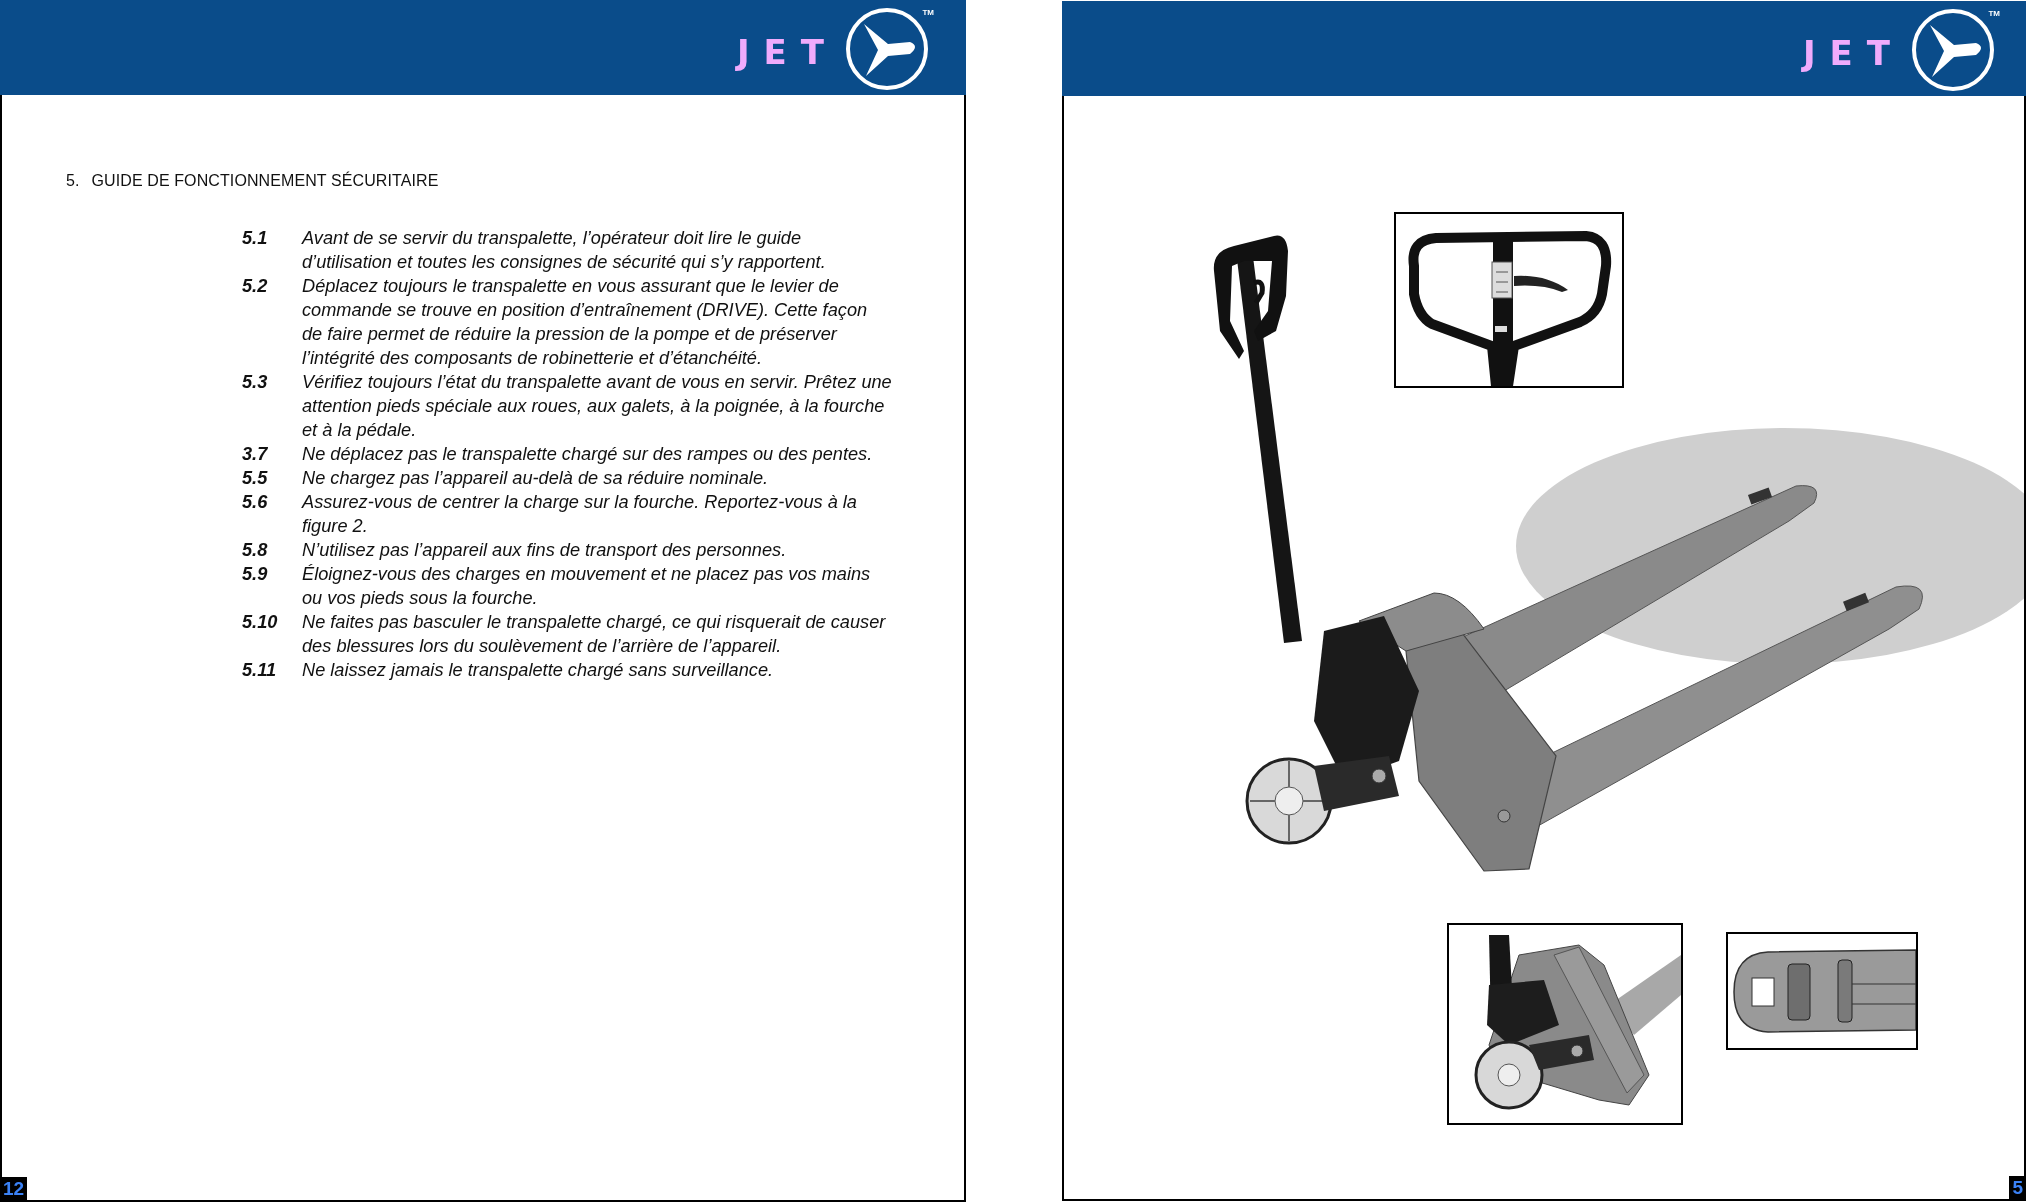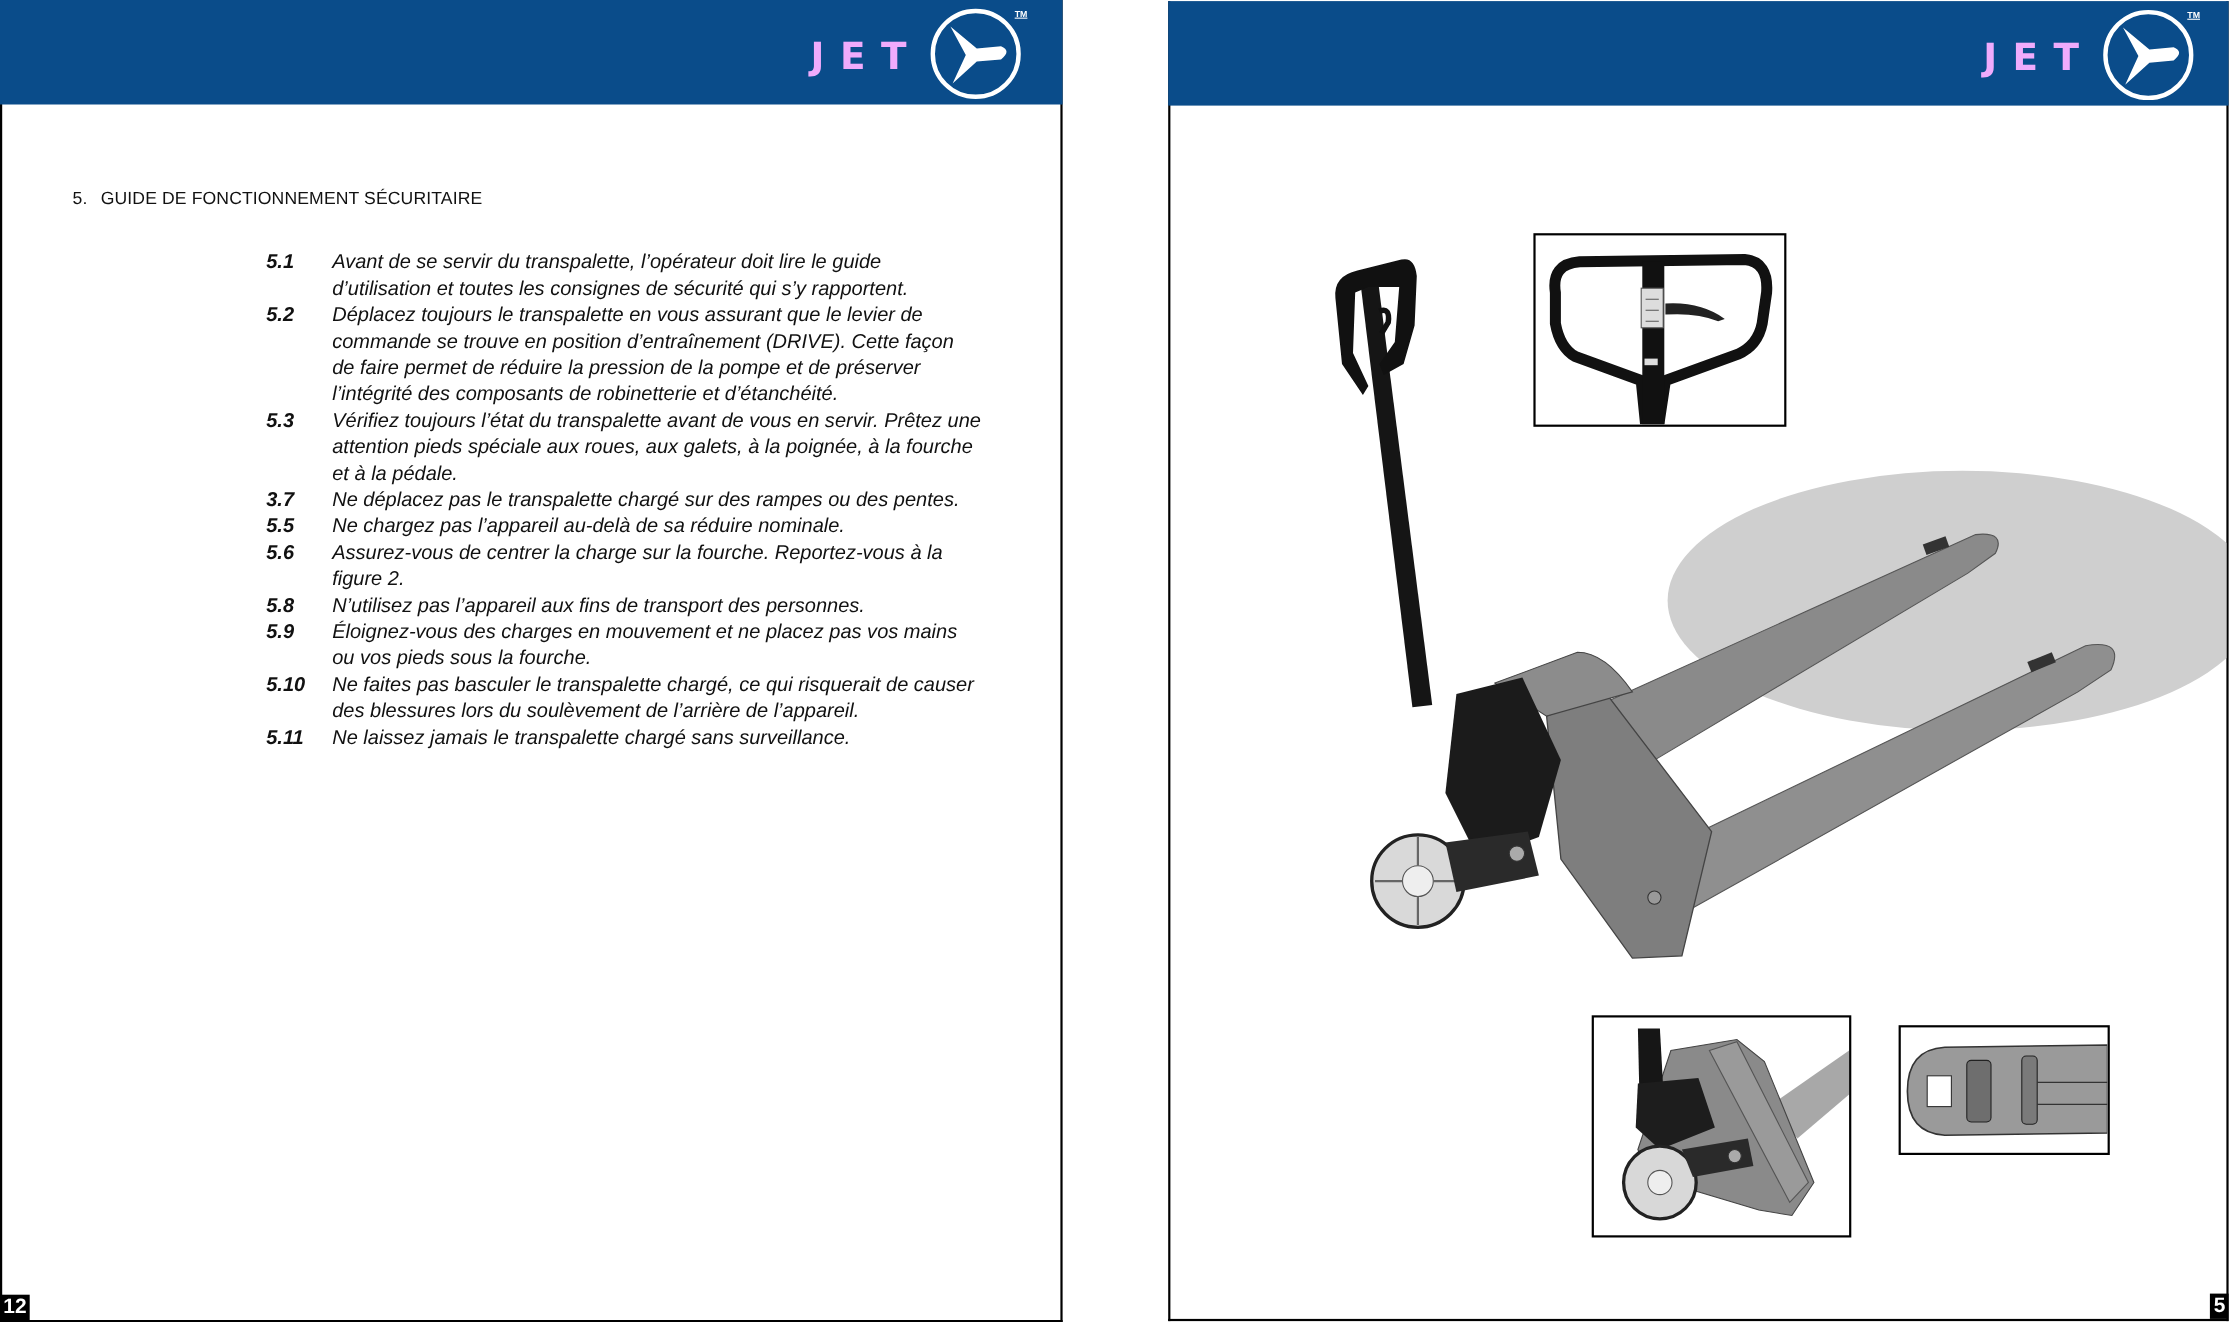--- a/index.html
+++ b/index.html
@@ -9,31 +9,31 @@
   #page-left { left: 0; top: 0; width: 966px; height: 1202px;
                border-left: 2px solid #000; border-right: 2px solid #000; border-bottom: 2px solid #000; }
   #page-right { left: 1062px; top: 1px; width: 964px; height: 1200px;
                 border-left: 2px solid #000; border-right: 2px solid #000; border-bottom: 2px solid #000; }
   .header { position: absolute; left: -2px; top: 0; right: -2px; height: 95px; background: #0a4c8a; }
   #page-left .header { left: -2px; right: -2px; }
   .logo { position: absolute; top: 6px; right: 36px; height: 86px; width: 190px; }
   .logo-text { position: absolute; right: 92px; top: 26px; color: #f0abfc; font-weight: bold;
                font-size: 34px; letter-spacing: 14px; font-family: "DejaVu Sans", sans-serif; }
   .logo svg { position: absolute; right: 0; top: 0; }
-  .tm { position: absolute; right: -4px; top: 2px; color: #fff; font-size: 8px; font-weight: bold; text-decoration: underline; }
+  .tm { position: absolute; right: -4px; top: 2px; color: #fff; font-size: 8px; font-weight: bold; }
 
   .section-title { position: absolute; left: 64px; top: 172px; font-size: 16px; font-weight: normal;
                    margin: 0; letter-spacing: 0.1px; white-space: nowrap; }
   .section-title .num { margin-right: 12px; }
   .rules { position: absolute; left: 240px; top: 226px; width: 700px; margin: 0; padding: 0; list-style: none; font-style: italic; }
   .rule { display: flex; font-size: 18.2px; line-height: 24px; }
   .rule-num { width: 60px; flex: 0 0 60px; font-weight: bold; }
   .rule-text { flex: 1; white-space: pre-line; }
 
-  .page-num { position: absolute; bottom: 0; background: #000; color: #ffffff; font-weight: bold;
+  .page-num { position: absolute; bottom: 0; background: #000; color: #3b82f6; font-weight: bold;
               font-size: 19px; line-height: 22px; padding: 1px 3px 0 3px; }
   #page-num-left { left: -2px; }
   #page-num-right { right: -2px; }
 
   .inset { position: absolute; border: 2px solid #000; background: #fff; overflow: hidden; box-sizing: border-box; }
   .main-figure { position: absolute; }
 </style>
 </head>
 <body>
 

